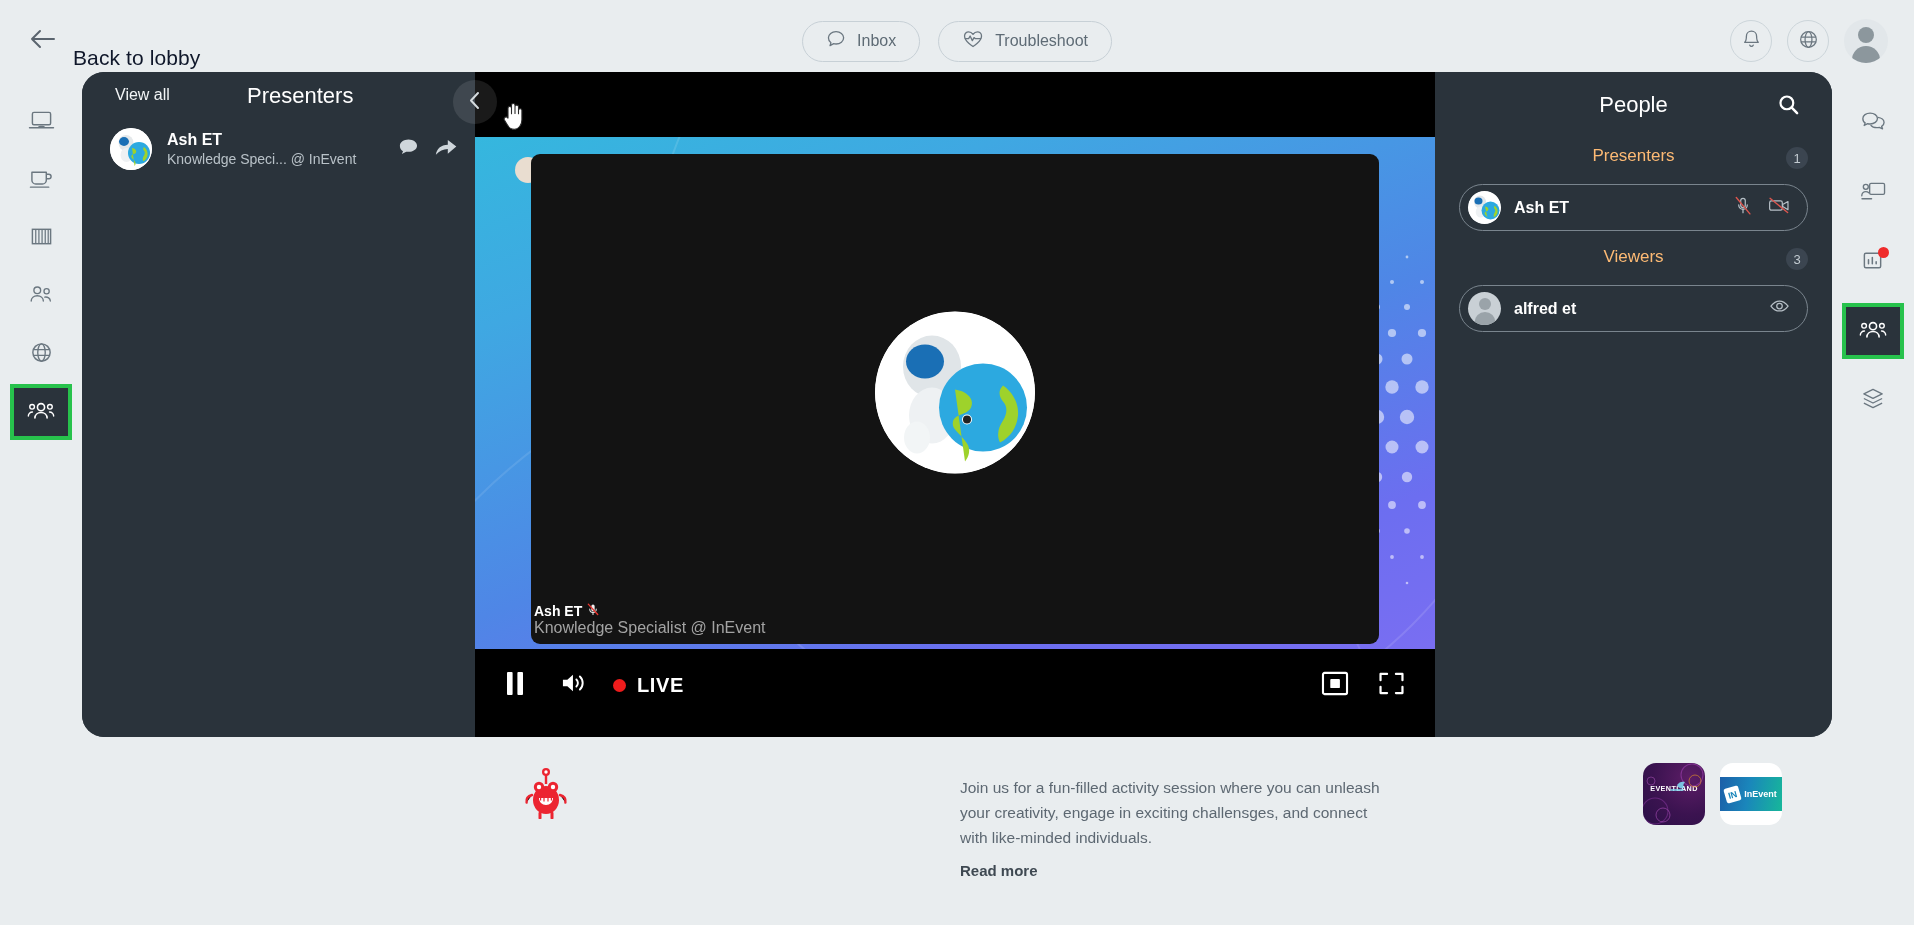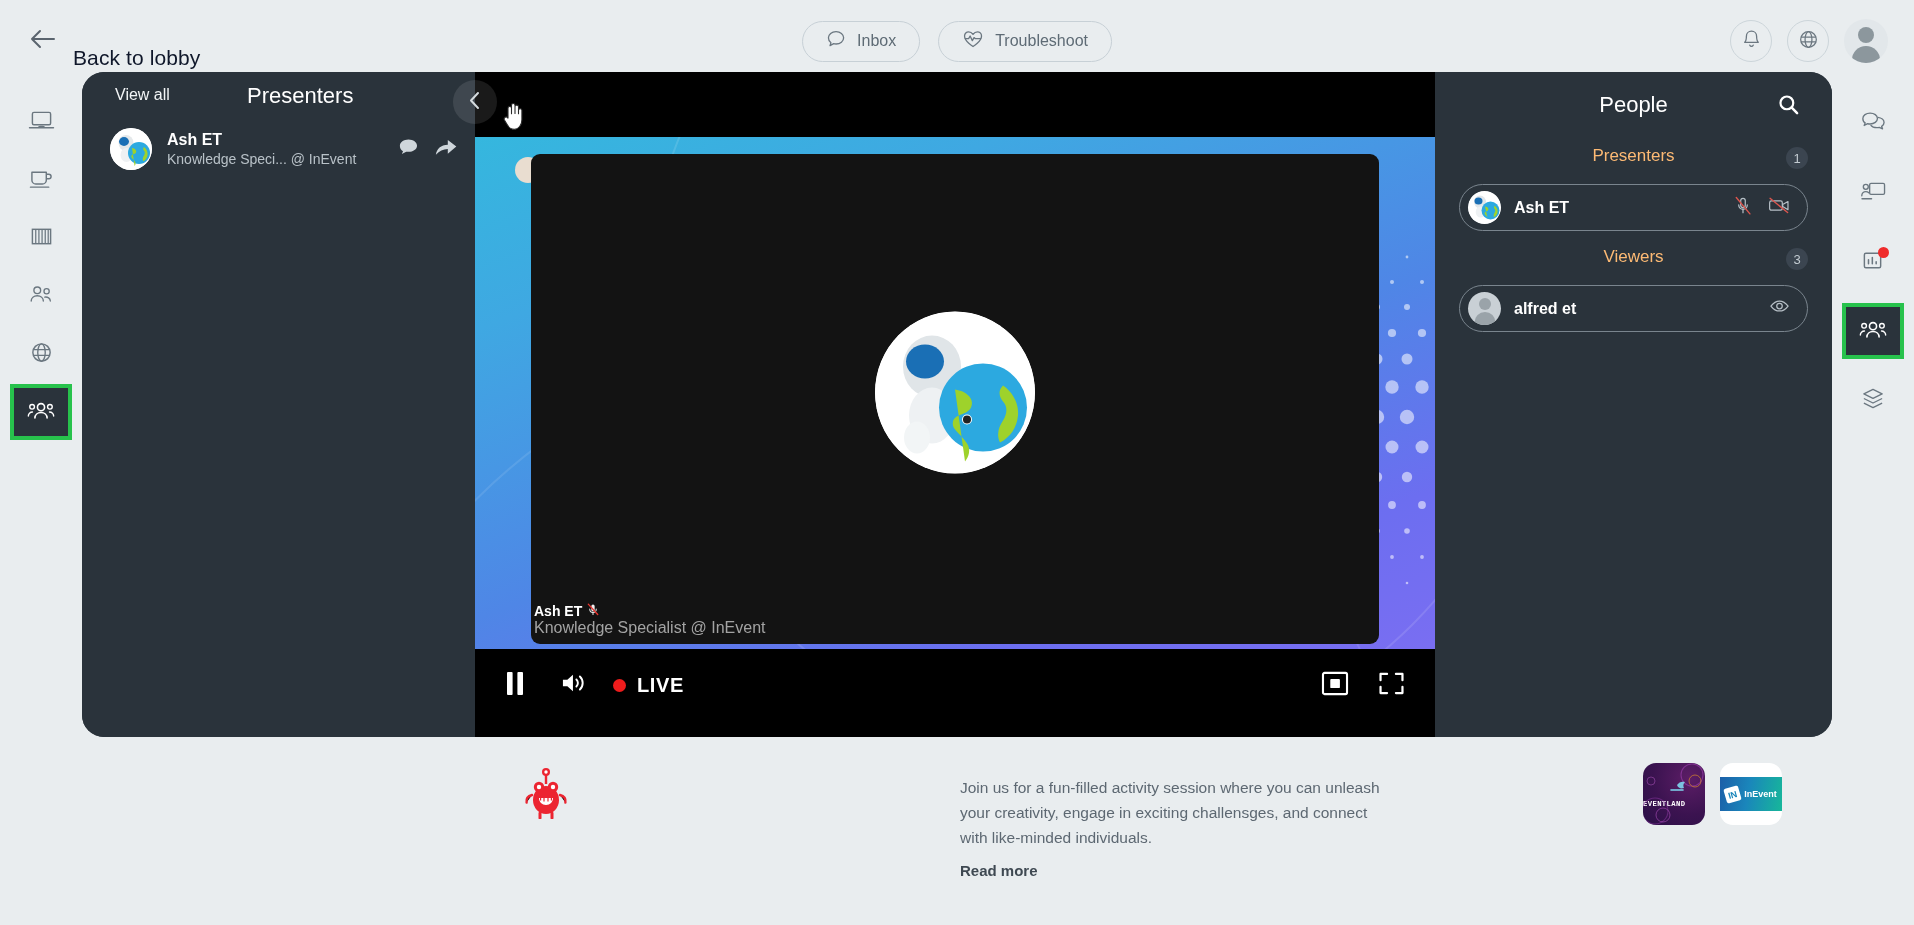--- a/index.html
+++ b/index.html
@@ -245,23 +245,22 @@
   #read-more {
     margin-top: 12px; font-size: 15px; font-weight: bold; color: #3f4952;
     cursor: pointer; display: inline-block;
   }
   #sponsors {
     position: absolute; right: 50px; top: 8px; display: flex; gap: 15px;
   }
   .sponsor { width: 62px; height: 62px; border-radius: 13px; overflow: hidden; cursor: pointer; }
   #sponsor-eventland {
     background: radial-gradient(circle at 75% 25%, #5c1d66 0%, #3b1350 55%, #2b1047 100%);
-    position: relative; display: flex; align-items: flex-end; 
-    padding-bottom: 17px;
-    font-family: Liberation Mono, monospace;
+    position: relative; display: flex; align-items: flex-end; justify-content: center;
+    padding-bottom: 32px;
   }
   #sponsor-eventland .name {
     font-size: 7.2px; font-weight: bold; color: #fff; letter-spacing: .4px;
   }
   #sponsor-inevent {
     background: #ffffff; display: flex; align-items: center; justify-content: center;
   }
   #inevent-inner {
     width: 62px; height: 34px;
     background: linear-gradient(100deg, #1c5fa8 0%, #1a86bb 45%, #17b79a 100%);

